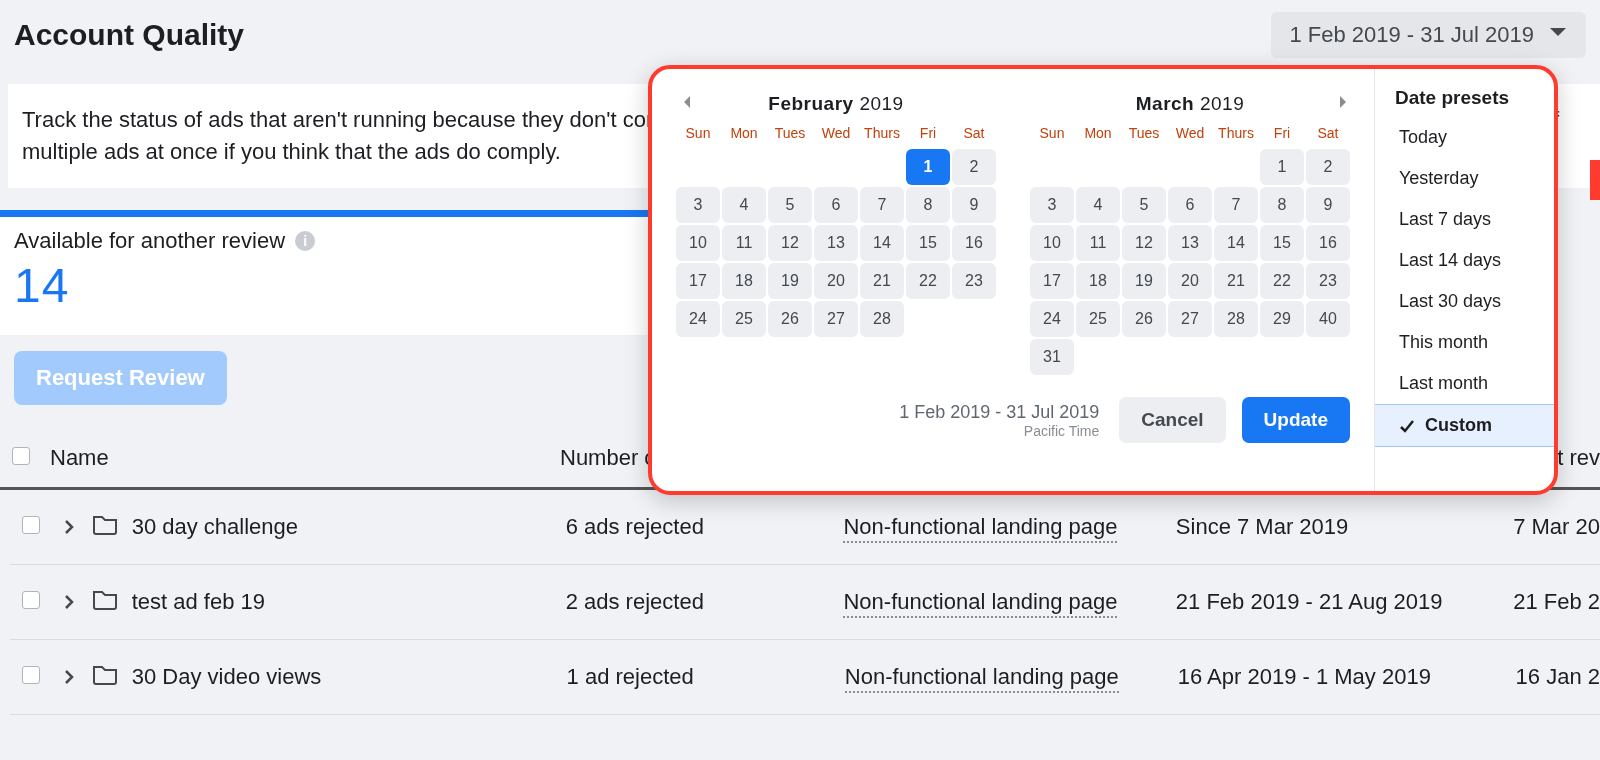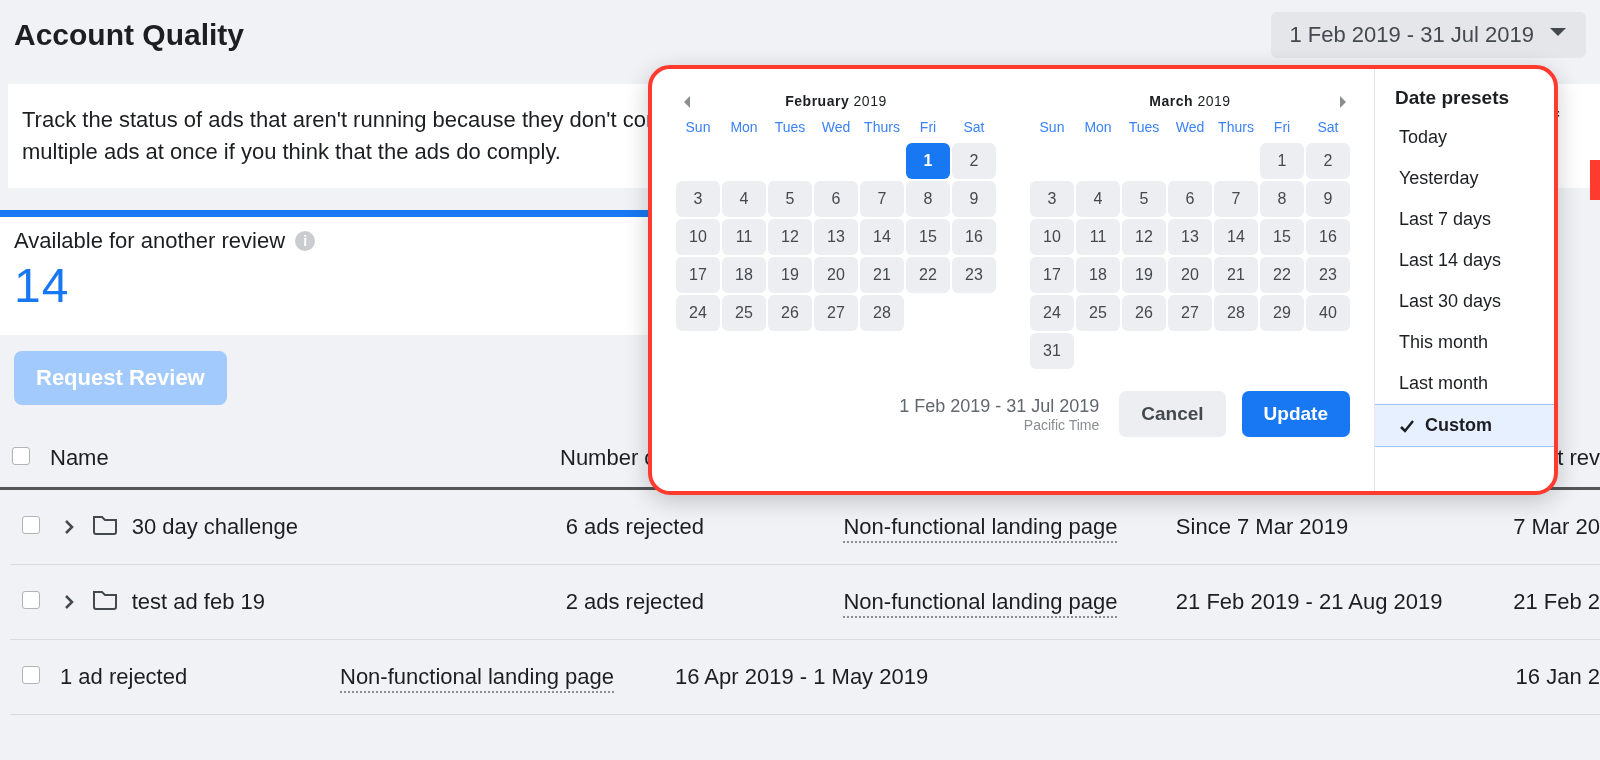--- a/index.html
+++ b/index.html
@@ -50,27 +50,27 @@
   .popover { position:absolute; top:65px; left:648px; width:910px; height:430px; background:#fff; border:4px solid #ff3b30; border-radius:22px; box-shadow:0 6px 24px rgba(0,0,0,.2); display:flex; z-index:50;}
   .cal-area { flex:1; padding:24px 24px 10px 24px; position:relative;}
   .presets { width:220px; border-left:1px solid #e4e6eb; padding:18px 0 0 0; font-size:18px;}
   .presets-title { font-weight:700; padding:0 20px 8px 20px; font-size:19px;}
   .preset-item { padding:10px 24px; cursor:pointer; }
   .preset-item.selected { background:#e7f0ff; border:1px solid #a3c3f5; border-right:none; border-left:none; font-weight:700; display:flex; align-items:center; gap:10px;}
   .preset-item.selected svg { width:16px; height:16px; stroke:#1c1e21; stroke-width:2.5; fill:none;}
 
   .cal-pair { display:flex; gap:34px;}
   .cal { }
-  .cal-title { text-align:center; font-size:14px; margin-bottom:10px; letter-spacing:.5px;}
+  .cal-title { text-align:center; font-size:19px; margin-bottom:10px; letter-spacing:.5px;}
   .cal-title b { font-weight:700; }
   .nav-arrow { position:absolute; top:26px; color:#8a8d91; cursor:pointer;}
   .nav-arrow svg { width:14px; height:14px; fill:#8a8d91;}
   .nav-left { left:28px;}
   .nav-right { right:24px;}
-  .dow { display:grid; grid-template-columns:repeat(7, 44px); gap:2px; font-size:14px; color:#3b82f6; margin:6px 0 8px 0;}
+  .dow { display:grid; grid-template-columns:repeat(7, 44px); gap:2px; font-size:14px; color:#c2410c; margin:6px 0 8px 0;}
   .dow div{ text-align:center;}
   .days { display:grid; grid-template-columns:repeat(7, 44px); grid-auto-rows:36px; gap:2px;}
   .day { display:flex; align-items:center; justify-content:center; font-size:16px; border-radius:6px; color:#444950; cursor:pointer;}
   .day.in { background:#eceef1;}
   .day.sel { background:#1877f2; color:#fff; font-weight:600;}
   .day.empty { background:transparent; cursor:default;}
 
   .cal-footer { display:flex; align-items:center; justify-content:flex-end; gap:16px; margin-top:22px;}
   .range-text { text-align:right; margin-right:4px;}
   .range-text .r1 { font-size:18px; color:#606770;}
@@ -159,20 +159,31 @@
             </svg></span>
           <span>test ad feb 19</span>
         </div>
         <div class="cell-num">2 ads rejected</div>
         <div class="cell-pol"><span class="underdot">Non-functional landing page</span></div>
         <div class="cell-sched">21 Feb 2019 - 21 Aug 2019</div>
         <div class="cell-last">21 Feb 2</div>
       </div>
       <div class="trow">
         <div class="cell-check"><span class="chk"></span></div>
+        <div class="cell-name">
+          <span class="chevron">
+            <svg viewBox="0 0 18 18">
+              <polyline points="6,3 12,9 6,15"></polyline>
+            </svg>
+          </span>
+          <span class="folder"><svg viewBox="0 0 26 22">
+              <path d="M2 4 h8 l3 3 h11 v12 a2 2 0 0 1-2 2 H4 a2 2 0 0 1-2-2 Z"></path>
+            </svg></span>
+          <span>30 Day video views</span>
+        </div>
         <div class="cell-num">1 ad rejected</div>
         <div class="cell-pol"><span class="underdot">Non-functional landing page</span></div>
         <div class="cell-sched">16 Apr 2019 - 1 May 2019</div>
         <div class="cell-last">16 Jan 2</div>
       </div>
     </div>
 </div>
 
 
 <div class="popover">

